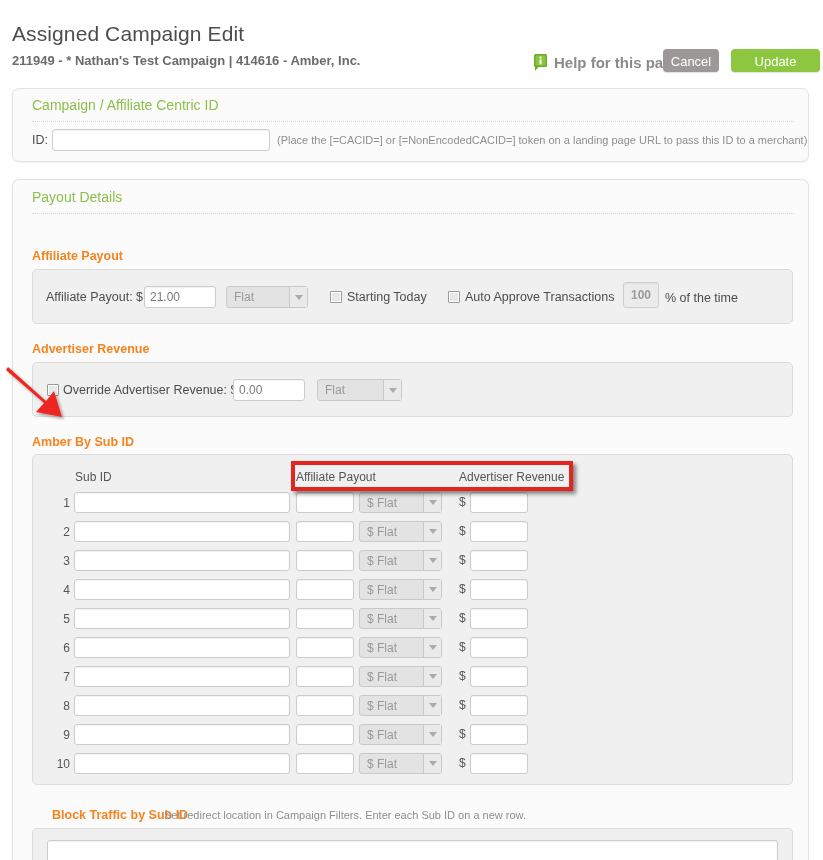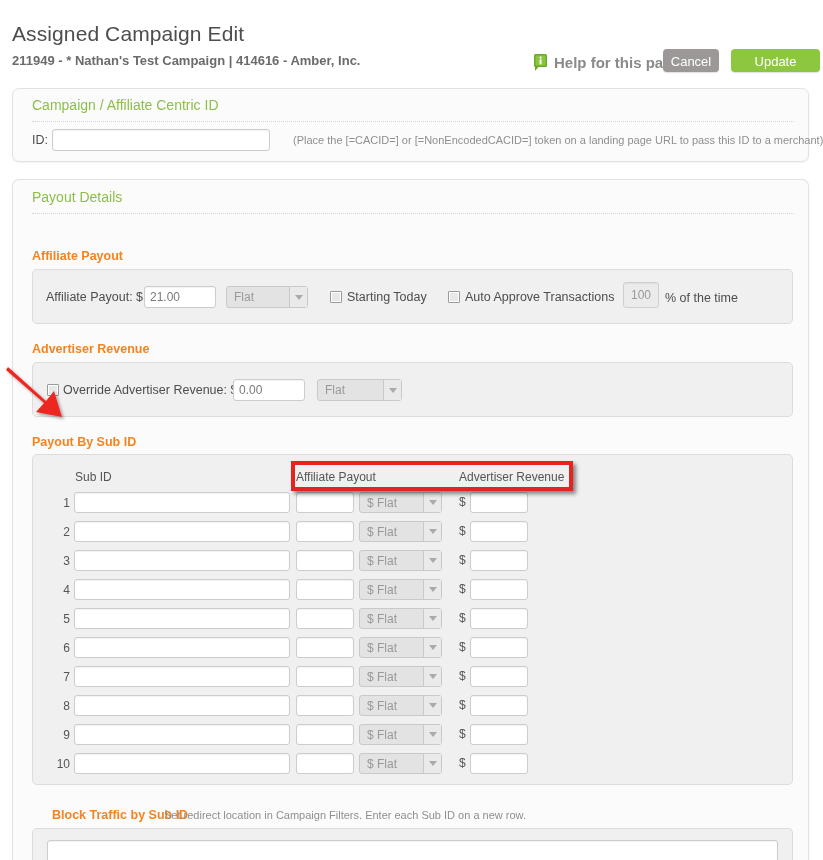--- a/index.html
+++ b/index.html
@@ -177,21 +177,21 @@
 
   <button class="btn btn-cancel">Cancel</button>
   <button class="btn btn-update">Update</button>
 
   <div class="panel" style="top:88px;height:74px;"></div>
   <div class="panel-title" style="left:32px;top:97px;">Campaign / Affiliate Centric ID</div>
   <div class="dotted-rule" style="left:32px;top:121px;width:762px;"></div>
 
   <span class="lbl" style="position:absolute;left:32px;top:133px;">ID:</span>
   <input class="tf" style="position: absolute; left: 52px; top: 129px; width: 218px; height: 22px;" value="">
-  <span class="hint" style="position:absolute;left:277px;top:134px;white-space:nowrap;margin-left:16px;">(Place the [=CACID=] or [=NonEncodedCACID=] token on a landing page URL to pass this ID to a merchant)</span>
+  <span class="hint" style="position:absolute;left:277px;top:134px;white-space:nowrap;">(Place the [=CACID=] or [=NonEncodedCACID=] token on a landing page URL to pass this ID to a merchant)</span>
 
   <div class="panel" style="top:179px;height:681px;border-bottom:none;border-bottom-left-radius:0;border-bottom-right-radius:0;"></div>
   <div class="panel-title" style="left:32px;top:189px;">Payout Details</div>
   <div class="dotted-rule" style="left:32px;top:213px;width:762px;"></div>
 
   <div class="sub-head" style="left:32px;top:249px;">Affiliate Payout</div>
   <div class="inner-box" style="left:32px;top:269px;width:761px;height:55px;"></div>
 
   <span class="lbl" style="position:absolute;left:46px;top:290px;">Affiliate Payout: $</span>
   <input class="tf" style="position: absolute; left: 144px; top: 286px; width: 72px; height: 22px;" value="21.00">
@@ -201,37 +201,37 @@
         <i></i>
       </span>
   </div>
 
   <span class="cb" style="position:absolute;left:330px;top:291px;"></span>
   <span class="lbl" style="position:absolute;left:347px;top:290px;">Starting Today</span>
 
   <span class="cb" style="position:absolute;left:448px;top:291px;"></span>
   <span class="lbl" style="position:absolute;left:465px;top:290px;">Auto Approve Transactions</span>
 
-  <input class="tf disabled" style="position: absolute; left: 623px; top: 282px; width: 36px; height: 26px; text-align: center;" disabled="" value="100">
+  <input class="tf disabled" style="position: absolute; left: 623px; top: 282px; width: 36px; height: 26px; text-align: center; font-weight: bold;" disabled="" value="100">
   <span class="lbl" style="position:absolute;left:665px;top:291px;">% of the time</span>
 
   <div class="sub-head" style="left:32px;top:342px;">Advertiser Revenue</div>
   <div class="inner-box" style="left:32px;top:362px;width:761px;height:55px;"></div>
 
   <span class="cb" style="position:absolute;left:47px;top:384px;"></span>
   <span class="lbl" style="position:absolute;left:63px;top:383px;">Override Advertiser Revenue: $</span>
   <input class="tf" style="position: absolute; left: 233px; top: 379px; width: 72px; height: 22px;" value="0.00">
   <div class="sel" style="position:absolute;left:317px;top:379px;width:85px;height:22px;">
     <span>Flat</span>
     <span class="arrowbox">
         <i></i>
       </span>
   </div>
 
-  <div class="sub-head" style="left:32px;top:435px;">Payout By Sub ID</div>
+  <div class="sub-head" style="left:32px;top:435px;">Amber By Sub ID</div>
   <div class="inner-box" style="left:32px;top:454px;width:761px;height:331px;"></div>
 
   <span class="lbl-sm" style="position:absolute;left:75px;top:470px;">Sub ID</span>
   <span class="lbl-sm" style="position:absolute;left:296px;top:470px;">Affiliate Payout</span>
   <span class="lbl-sm" style="position:absolute;left:459px;top:470px;">Advertiser Revenue</span>
 
   <div id="subid-rows">
       <div>
         <span class="row-num" style="position:absolute;left:48px;top:496px;">1</span>
         <input class="tf" style="position: absolute; left: 74px; top: 492px; width: 216px; height: 21px;">

